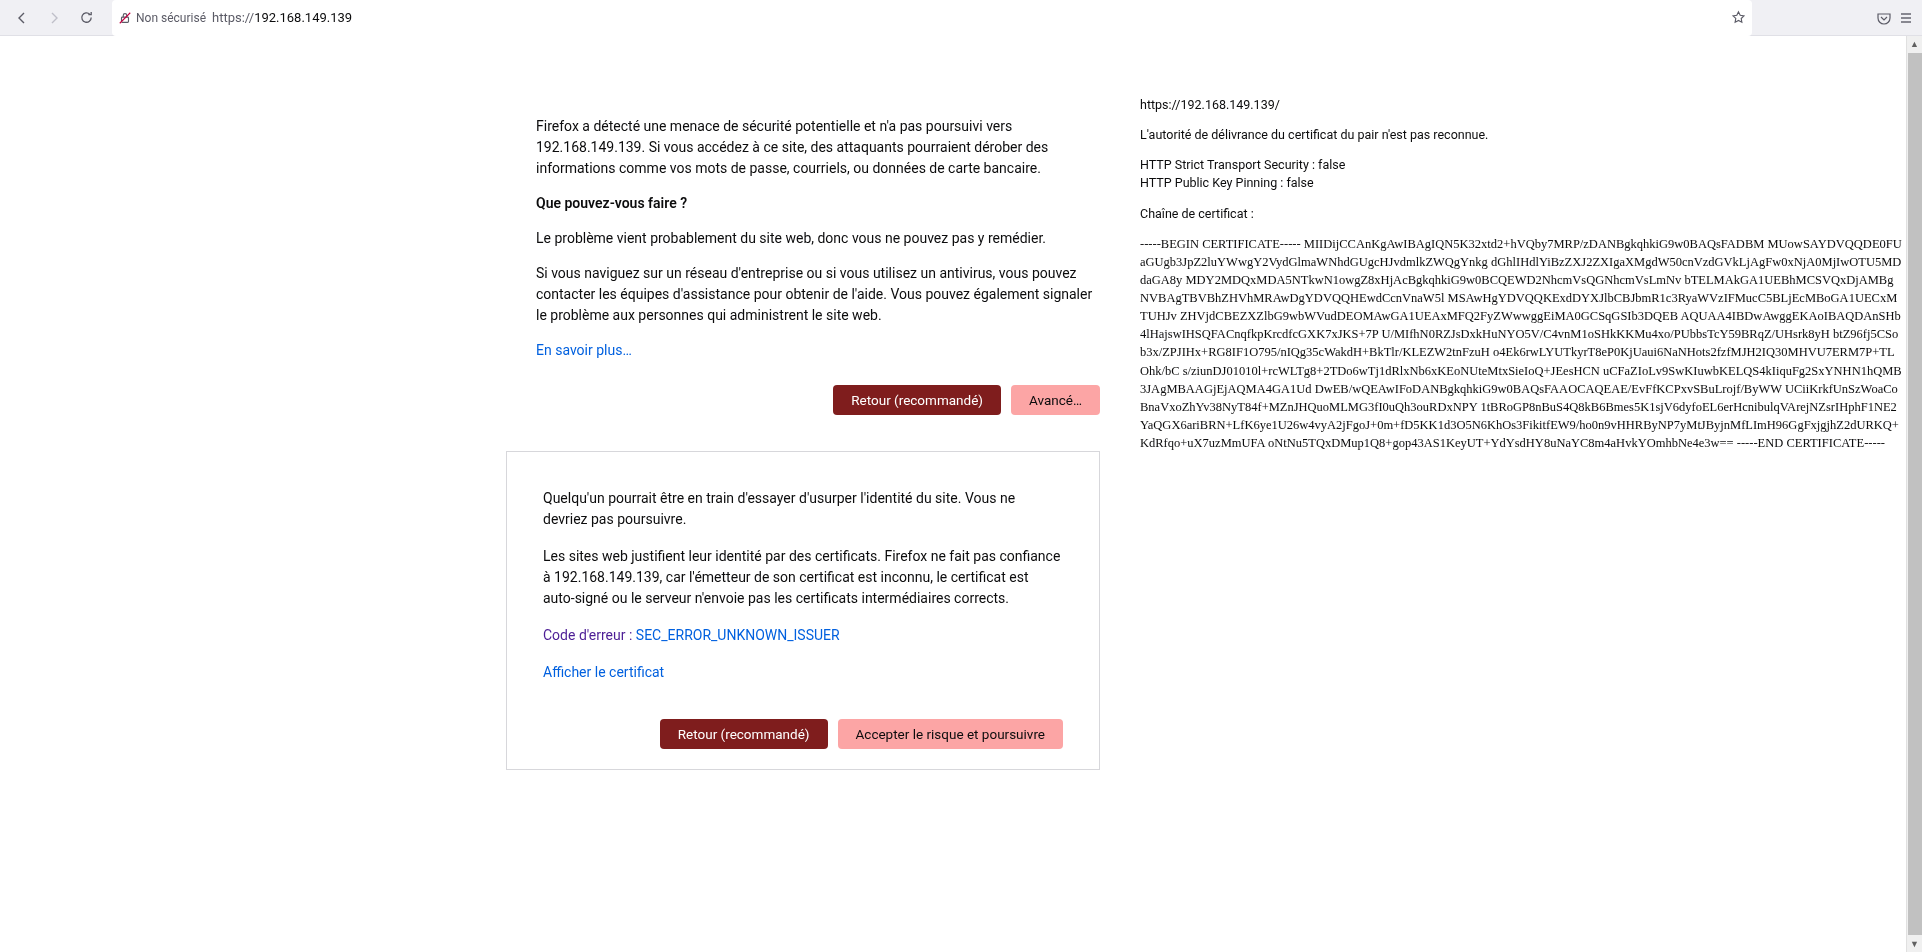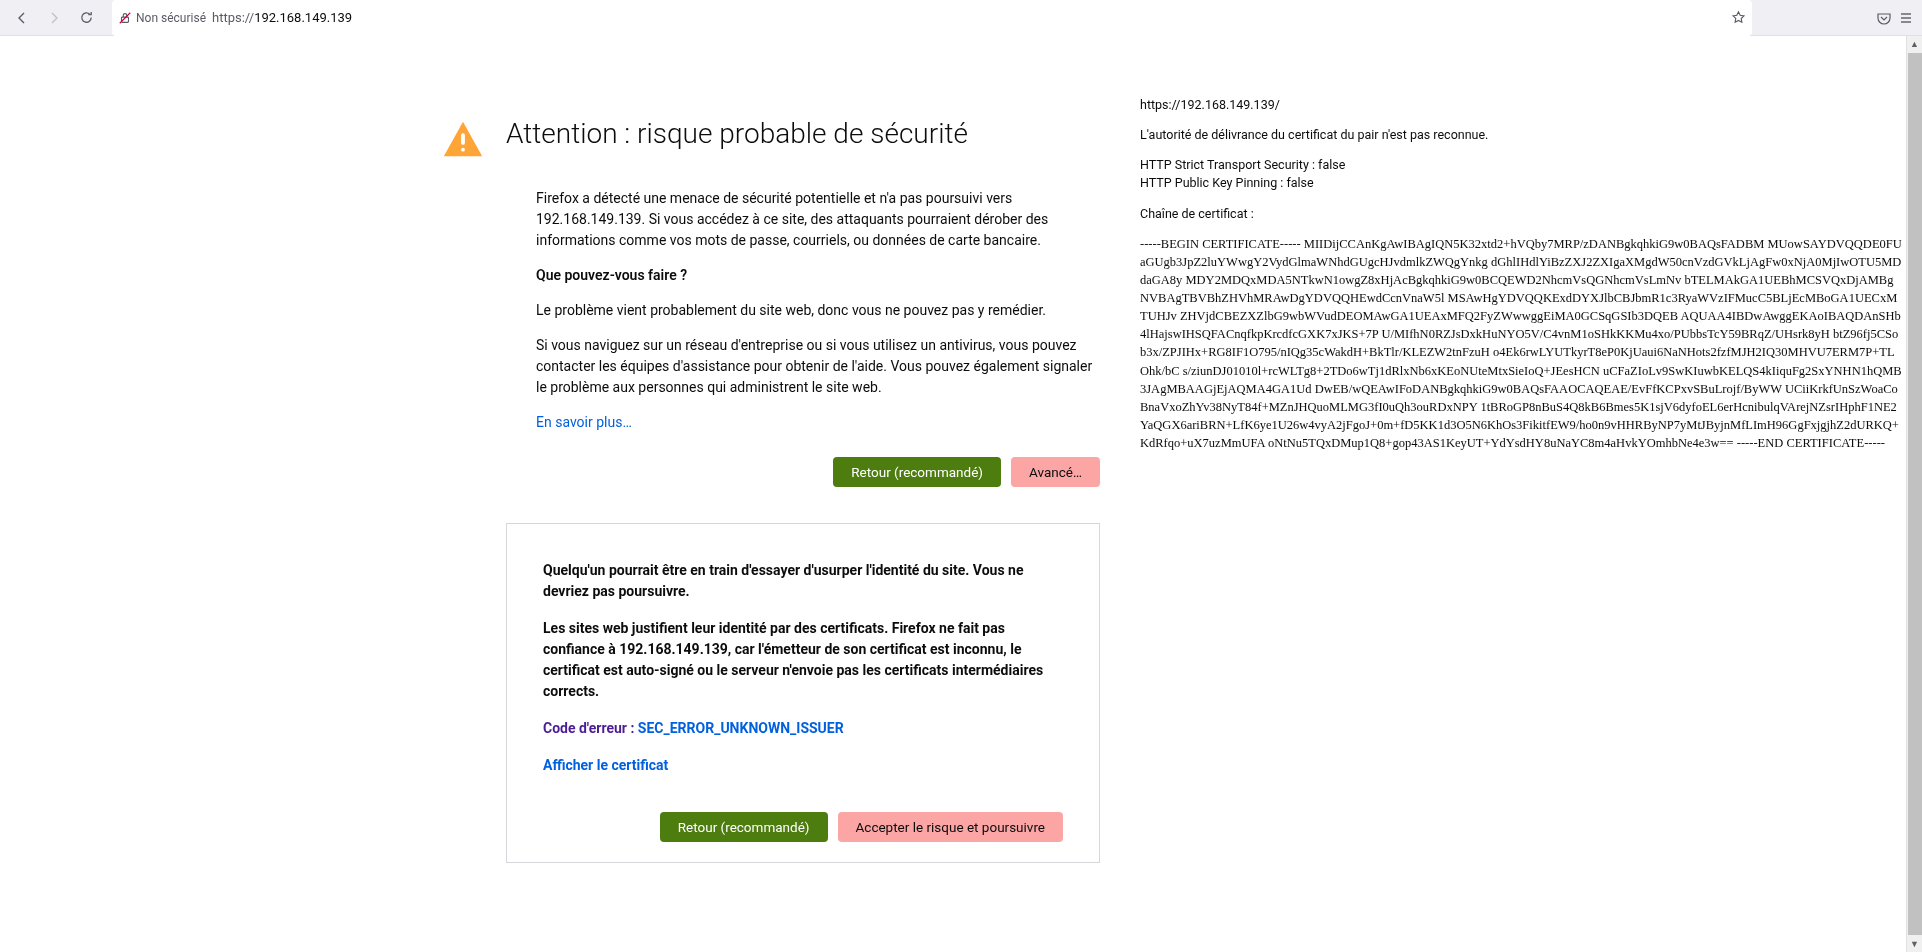--- a/index.html
+++ b/index.html
@@ -113,36 +113,36 @@
     }
     .btn {
       padding: 7px 18px;
       font-size: 13.5px;
       border-radius: 4px;
       cursor: pointer;
       border: none;
       font-family: inherit;
     }
     .btn-primary {
-      background: #4d7c0f;
+      background: #7f1d1d;
       color: #fff;
     }
     .btn-secondary {
       background: #fca5a5;
       color: #0c0c0d;
     }
     .advanced-panel {
       margin-left: 66px;
       margin-top: 36px;
       border: 1px solid #d7d7db;
       padding: 36px 36px 20px 36px;
       font-size: 14px;
       line-height: 1.5;
     }
-    .advanced-panel p { margin-bottom: 16px; font-weight: bold; }
+    .advanced-panel p { margin-bottom: 16px; }
     .error-code-label { color: #4c1d95; }
     .link { color: #0060df; text-decoration: none; cursor: pointer; }
     .advanced-buttons {
       display: flex;
       justify-content: flex-end;
       gap: 10px;
       margin-top: 36px;
     }
     .cert-col {
       flex: 1;
@@ -234,28 +234,20 @@
         <line x1="3" y1="4" x2="13" y2="4"></line>
         <line x1="3" y1="8" x2="13" y2="8"></line>
         <line x1="3" y1="12" x2="13" y2="12"></line>
       </svg>
   </div>
 </div>
 
 <div class="content-area">
   <div class="main-col">
     <div class="error-wrap">
-      <div class="title-row">
-        <svg class="warning-triangle" viewBox="0 0 48 48">
-          <path d="M24 4 L44 40 L4 40 Z" fill="#ffa436"></path>
-          <circle cx="24" cy="33" r="2" fill="#fff"></circle>
-          <rect x="22" y="16" width="4" height="12" rx="2" fill="#fff"></rect>
-        </svg>
-        <h1 class="title-text">Attention : risque probable de sécurité</h1>
-      </div>
       <div class="body-text">
         <p>Firefox a détecté une menace de sécurité potentielle et n'a pas poursuivi vers 192.168.149.139. Si vous accédez à ce site, des attaquants pourraient dérober des informations comme vos mots de passe, courriels, ou données de carte bancaire.</p>
         <p><strong>Que pouvez-vous faire ?</strong></p>
         <p>Le problème vient probablement du site web, donc vous ne pouvez pas y remédier.</p>
         <p>Si vous naviguez sur un réseau d'entreprise ou si vous utilisez un antivirus, vous pouvez contacter les équipes d'assistance pour obtenir de l'aide. Vous pouvez également signaler le problème aux personnes qui administrent le site web.</p>
         <a class="learn-link">En savoir plus…</a>
         <div class="button-row">
           <button class="btn btn-primary">Retour (recommandé)</button>
           <button class="btn btn-secondary">Avancé…</button>
         </div>

